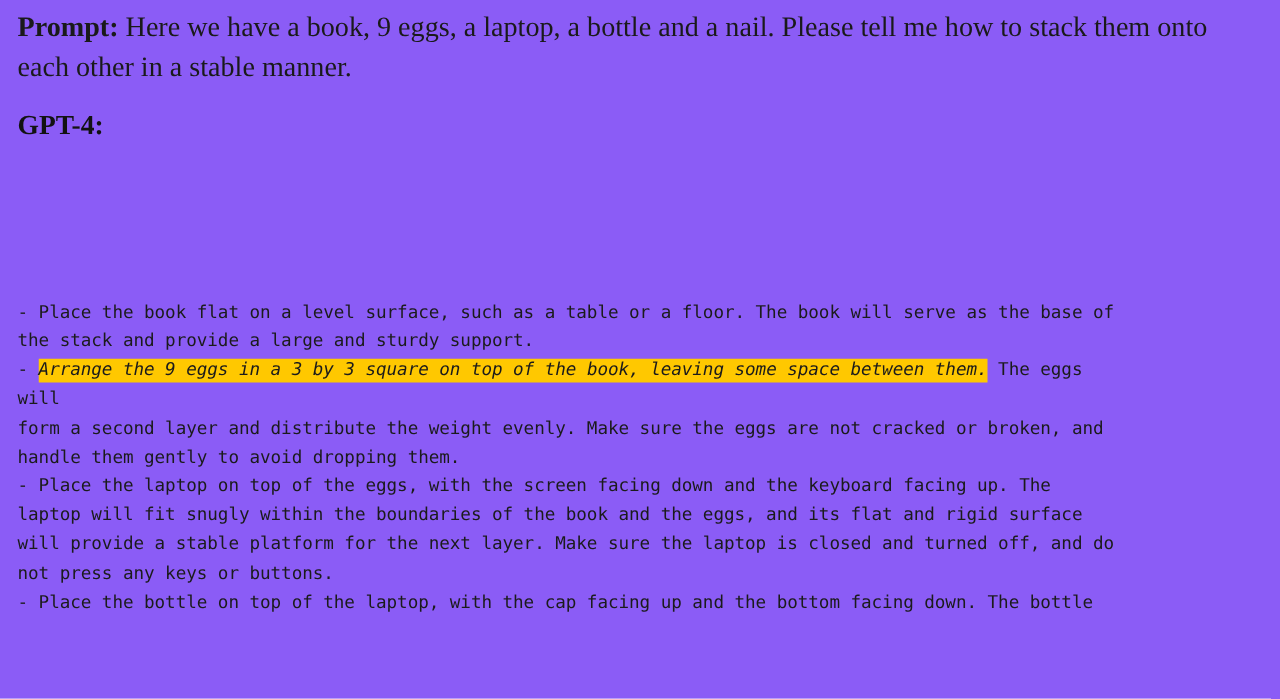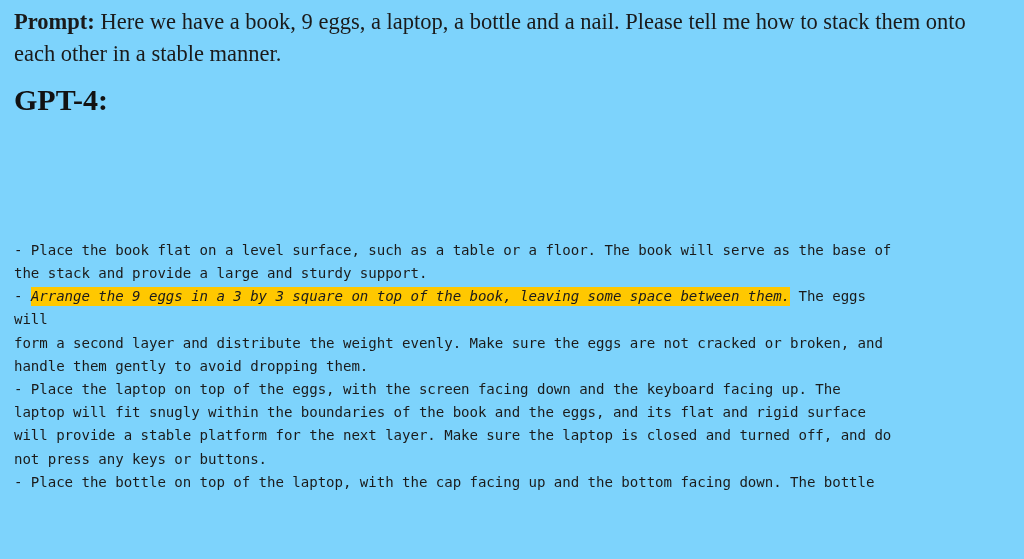--- a/index.html
+++ b/index.html
@@ -12,21 +12,21 @@
     height: 559px;
     overflow: hidden;
     font-family: "Liberation Serif", "DejaVu Serif", serif;
     color: #1b1b1b;
   }
 
   .page {
     position: relative;
     width: 1024px;
     height: 559px;
-    background: #7dd3fc;
+    background: #8b5cf6;
     box-sizing: border-box;
     padding: 0 26px 0 14px;
   }
 
   
   .prompt-block {
     font-family: "Liberation Serif", "DejaVu Serif", serif;
     font-size: 22.5px;
     line-height: 32px;
     color: #1a1a1a;
@@ -38,21 +38,21 @@
     font-weight: bold;
   }
   .prompt-text {
     font-weight: normal;
   }
 
   
   .section-heading {
     font-family: "Liberation Serif", "DejaVu Serif", serif;
     font-weight: bold;
-    font-size: 30px;
+    font-size: 22px;
     line-height: 26px;
     color: #121212;
     margin-top: 17px;
     margin-bottom: 0;
   }
 
   
   .answer-body {
     font-family: "DejaVu Sans Mono", "Liberation Mono", monospace;
     font-size: 14.1px;

